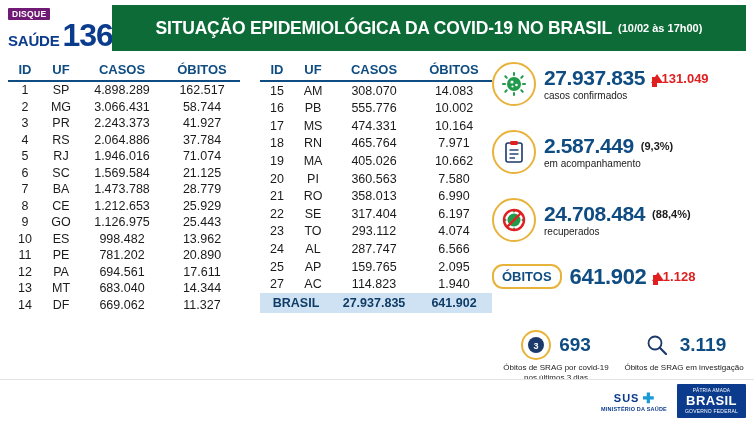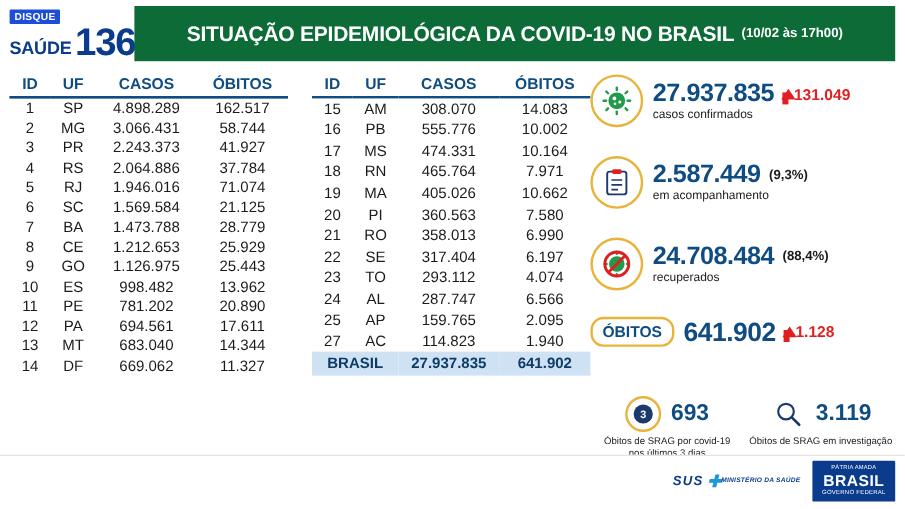--- a/index.html
+++ b/index.html
@@ -34,21 +34,21 @@
     width: 110px;
     height: 52px;
     display: flex;
     flex-direction: column;
     justify-content: center;
     align-items: flex-start;
     padding-left: 8px;
     box-sizing: border-box;
   }
   .logo-tag {
-    background: #1d4ed8;
+    background: #701a75;
     color: #ffffff;
     font-size: 8.5px;
     font-weight: bold;
     letter-spacing: 0.3px;
     padding: 1px 4px;
     line-height: 10px;
     border-radius: 1px;
     margin-bottom: 1px;
   }
   .logo-row {
@@ -290,24 +290,23 @@
     line-height: 14px;
   }
   .footer-logos {
     position: absolute;
     right: 8px; top: 4px;
     display: flex;
     align-items: center;
   }
   .sus-logo {
     display: flex;
-    flex-direction: row;
+    flex-direction: column;
     align-items: center;
     margin-right: 10px;
-    font-style: italic;
   }
   .sus-line { display:flex; align-items:center; }
   .sus-txt { color:#0a3b8c; font-size:11px; font-weight:bold; letter-spacing:1px;}
   .sus-cross { color:#1a9ad7; font-size:14px; font-weight:bold; margin-left:3px;}
   .sus-sub { color:#0a3b8c; font-size:5.5px; font-weight:bold; letter-spacing:0.2px;}
   .brasil-logo {
     background:#0a3b8c;
     color:#ffffff;
     padding:4px 8px;
     text-align:center;

